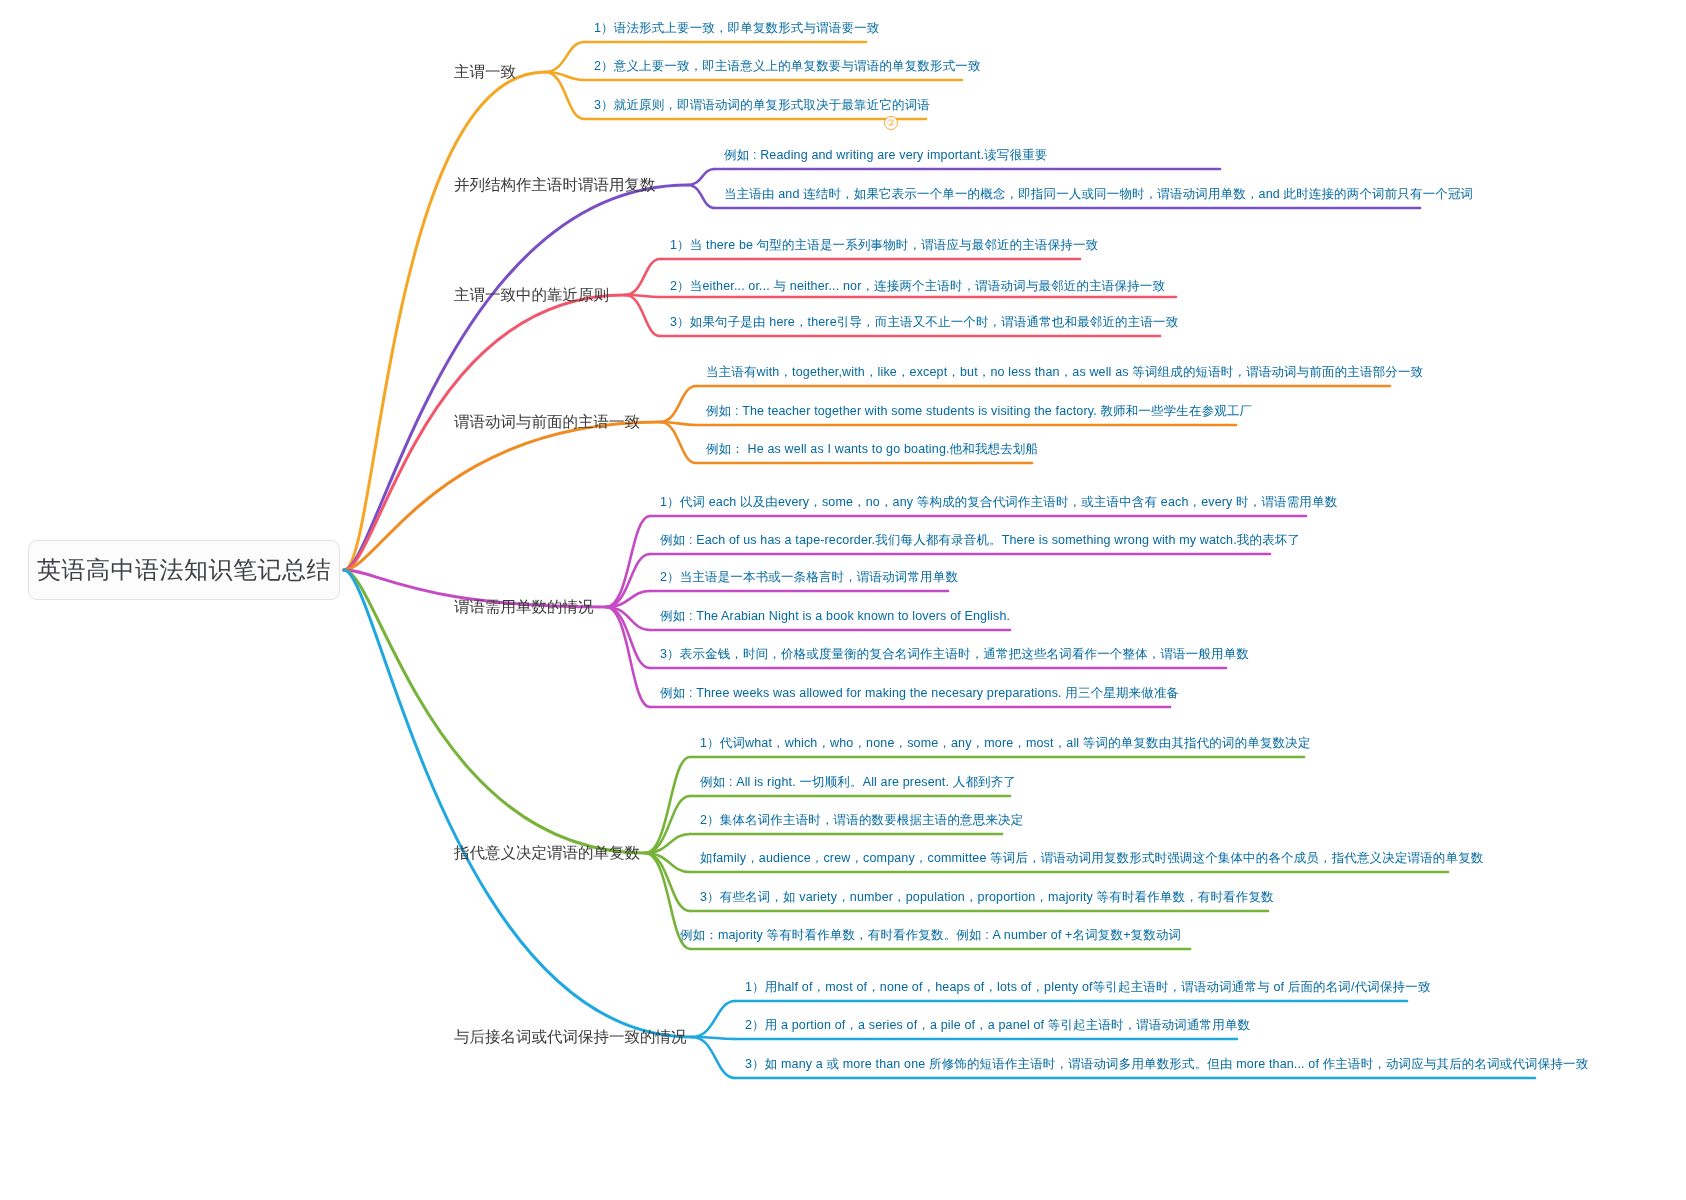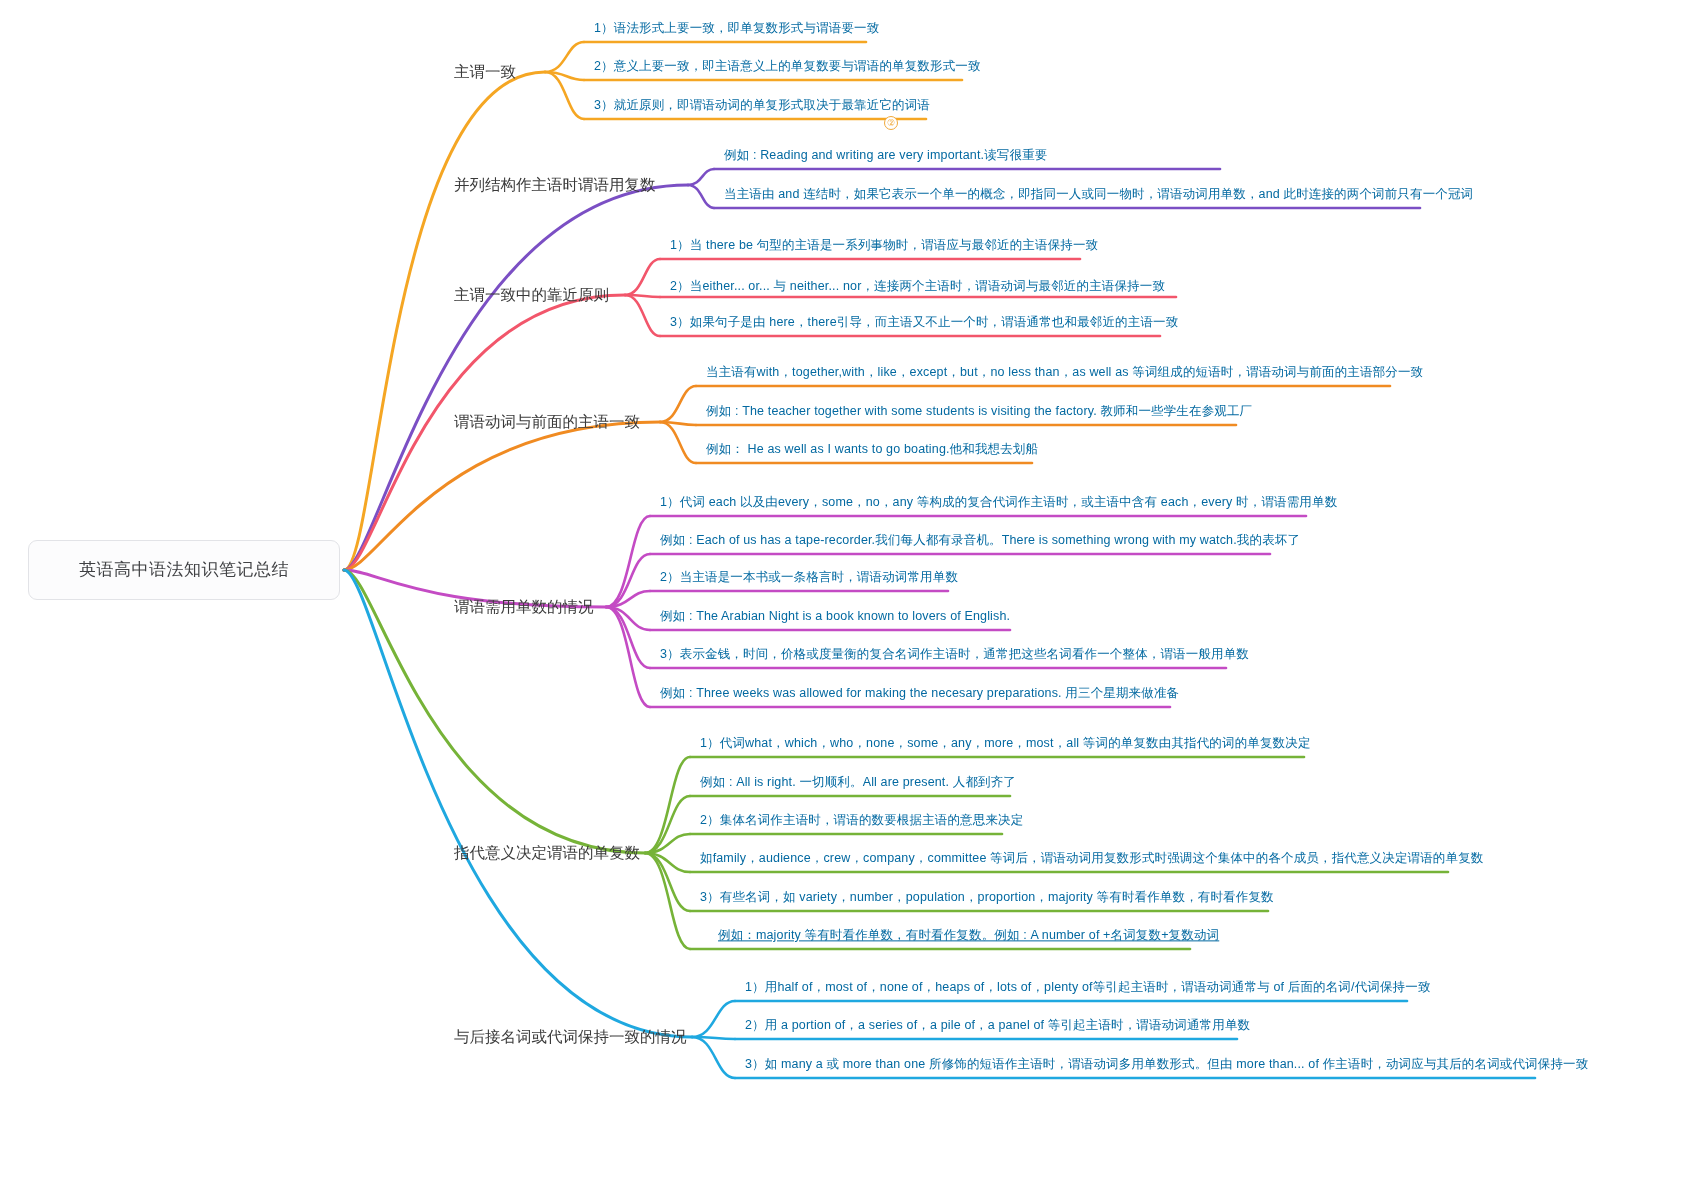--- a/index.html
+++ b/index.html
@@ -33,21 +33,21 @@
     left: 28px;
     top: 540px;
     width: 312px;
     height: 60px;
     border: 1px solid #e2e3e7;
     border-radius: 9px;
     background: #fcfcfd;
     display: flex;
     align-items: center;
     justify-content: center;
-    font-size: 17px;
+    font-size: 24px;
     color: #3f4043;
     letter-spacing: 0.5px;
   }
   
   .topic {
     font-size: 15.5px;
     color: #3a3a3a;
     transform: translateY(-50%);
     padding: 2px 4px;
   }
@@ -165,19 +165,19 @@
       <div class="node leaf" style="left: 656px; top: 589px;"><span>2）当主语是一本书或一条格言时，谓语动词常用单数</span></div>
       <div class="node leaf" style="left: 656px; top: 628px;"><span>例如 : The Arabian Night is a book known to lovers of English.</span></div>
       <div class="node leaf" style="left: 656px; top: 666px;"><span>3）表示金钱，时间，价格或度量衡的复合名词作主语时，通常把这些名词看作一个整体，谓语一般用单数</span></div>
       <div class="node leaf" style="left: 656px; top: 705px;"><span>例如 : Three weeks was allowed for making the necesary preparations. 用三个星期来做准备</span></div>
       <div class="node topic" style="left: 450px; top: 853px;"><span>指代意义决定谓语的单复数</span></div>
       <div class="node leaf" style="left: 696px; top: 755px;"><span>1）代词what，which，who，none，some，any，more，most，all 等词的单复数由其指代的词的单复数决定</span></div>
       <div class="node leaf" style="left: 696px; top: 794px;"><span>例如 : All is right. 一切顺利。All are present. 人都到齐了</span></div>
       <div class="node leaf" style="left: 696px; top: 832px;"><span>2）集体名词作主语时，谓语的数要根据主语的意思来决定</span></div>
       <div class="node leaf" style="left: 696px; top: 870px;"><span>如family，audience，crew，company，committee 等词后，谓语动词用复数形式时强调这个集体中的各个成员，指代意义决定谓语的单复数</span></div>
       <div class="node leaf" style="left: 696px; top: 909px;"><span>3）有些名词，如 variety，number，population，proportion，majority 等有时看作单数，有时看作复数</span></div>
-      <div class="node leaf" style="left: 714px; top: 947px; text-decoration: underline;"><span>例如：majority 等有时看作单数，有时看作复数。例如 : A number of +名词复数+复数动词</span></div>
+      <div class="node leaf" style="left: 676px; top: 947px;"><span>例如：majority 等有时看作单数，有时看作复数。例如 : A number of +名词复数+复数动词</span></div>
       <div class="node topic" style="left: 450px; top: 1037px;"><span>与后接名词或代词保持一致的情况</span></div>
       <div class="node leaf" style="left: 741px; top: 999px;"><span>1）用half of，most of，none of，heaps of，lots of，plenty of等引起主语时，谓语动词通常与 of 后面的名词/代词保持一致</span></div>
       <div class="node leaf" style="left: 741px; top: 1037px;"><span>2）用 a portion of，a series of，a pile of，a panel of 等引起主语时，谓语动词通常用单数</span></div>
       <div class="node leaf" style="left: 741px; top: 1076px;"><span>3）如 many a 或 more than one 所修饰的短语作主语时，谓语动词多用单数形式。但由 more than... of 作主语时，动词应与其后的名词或代词保持一致</span></div>
     </div>
 </div>
 
 </body></html>

